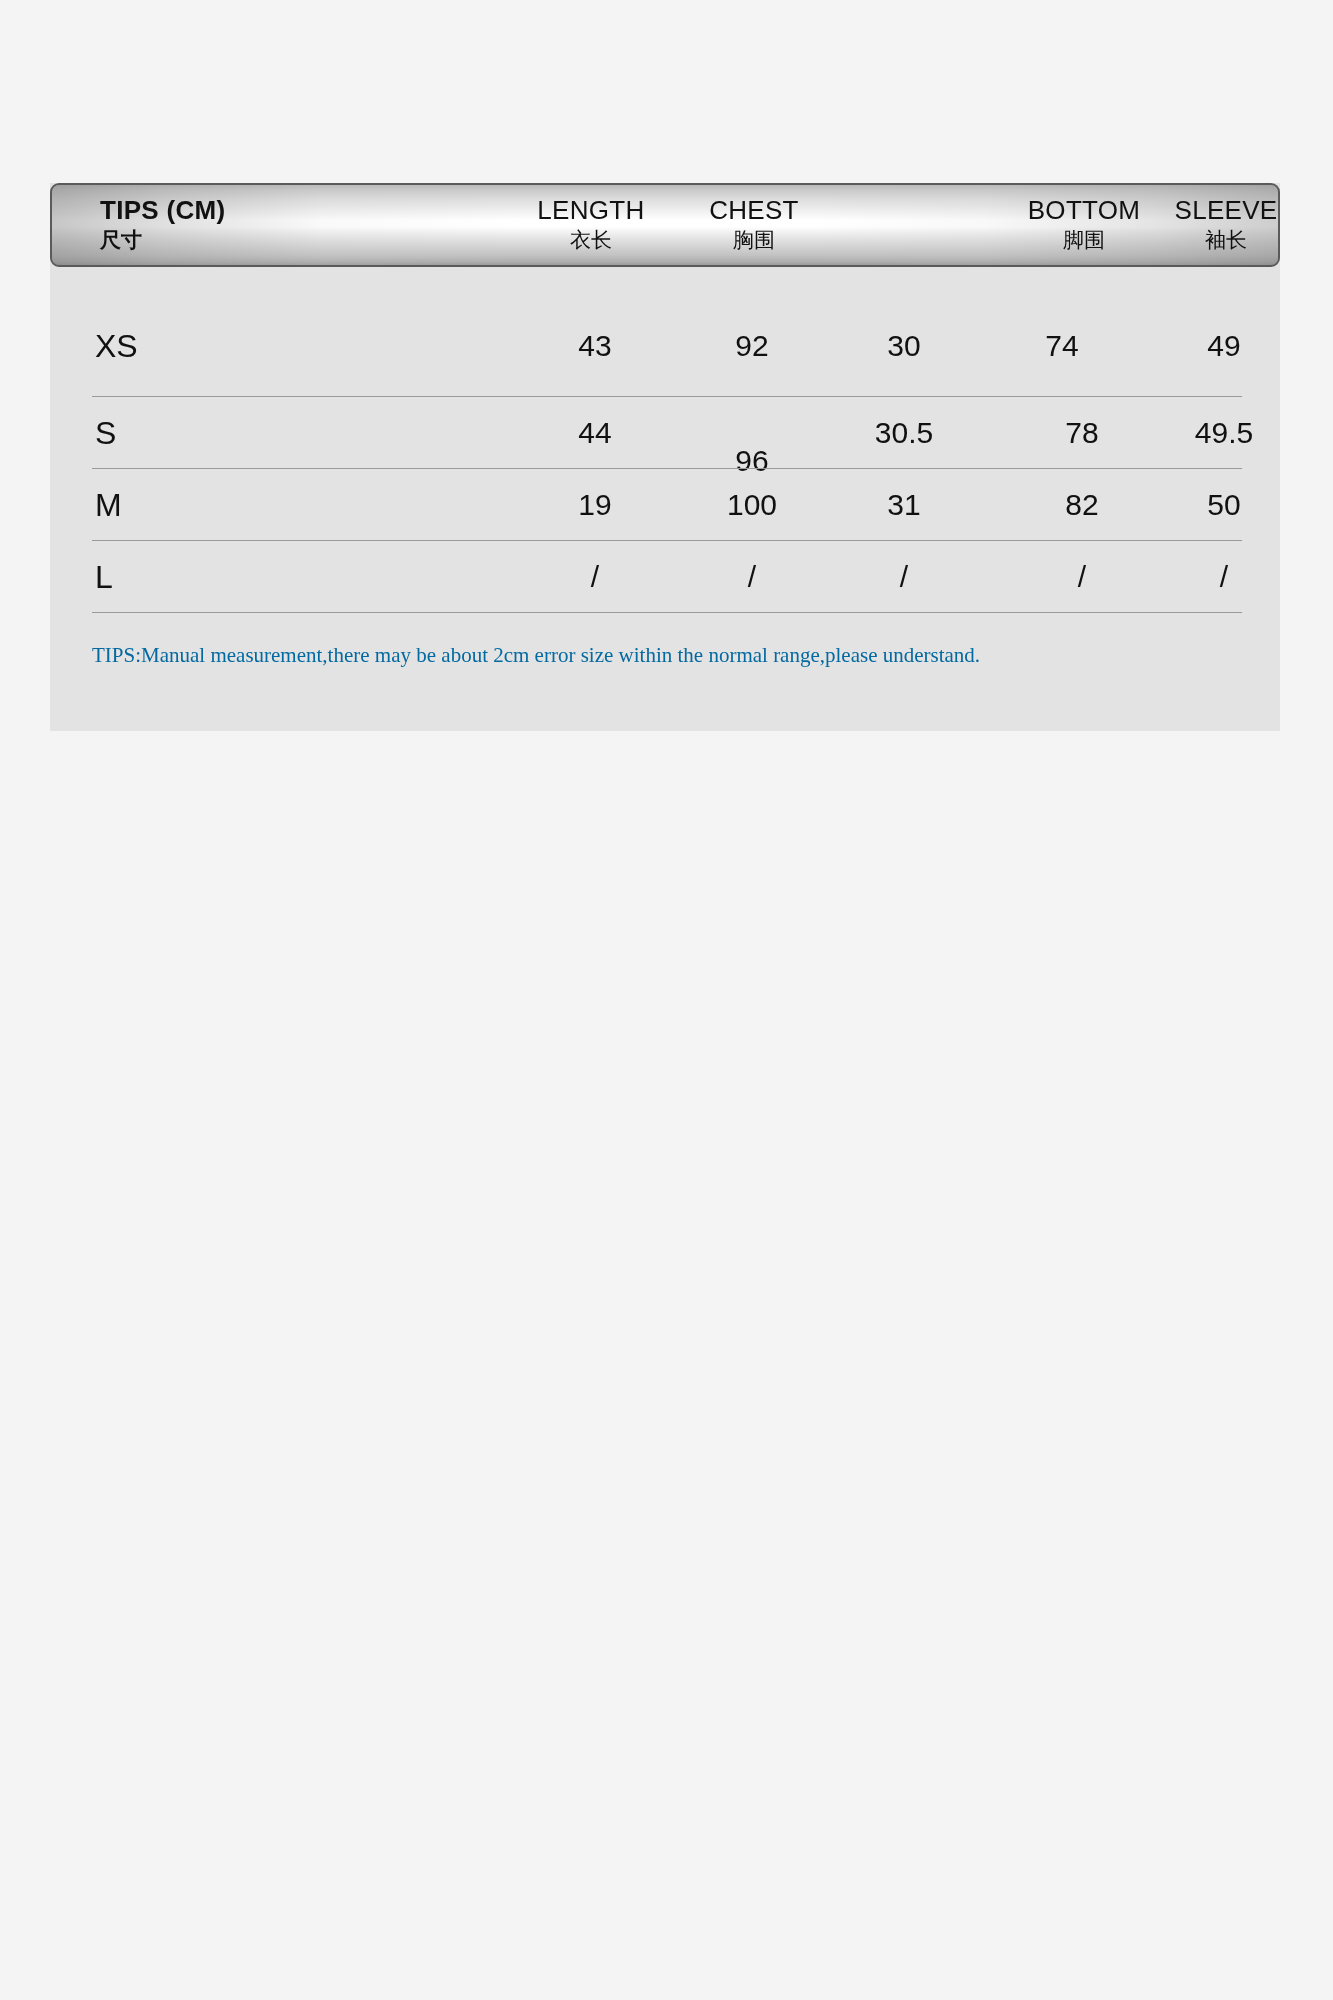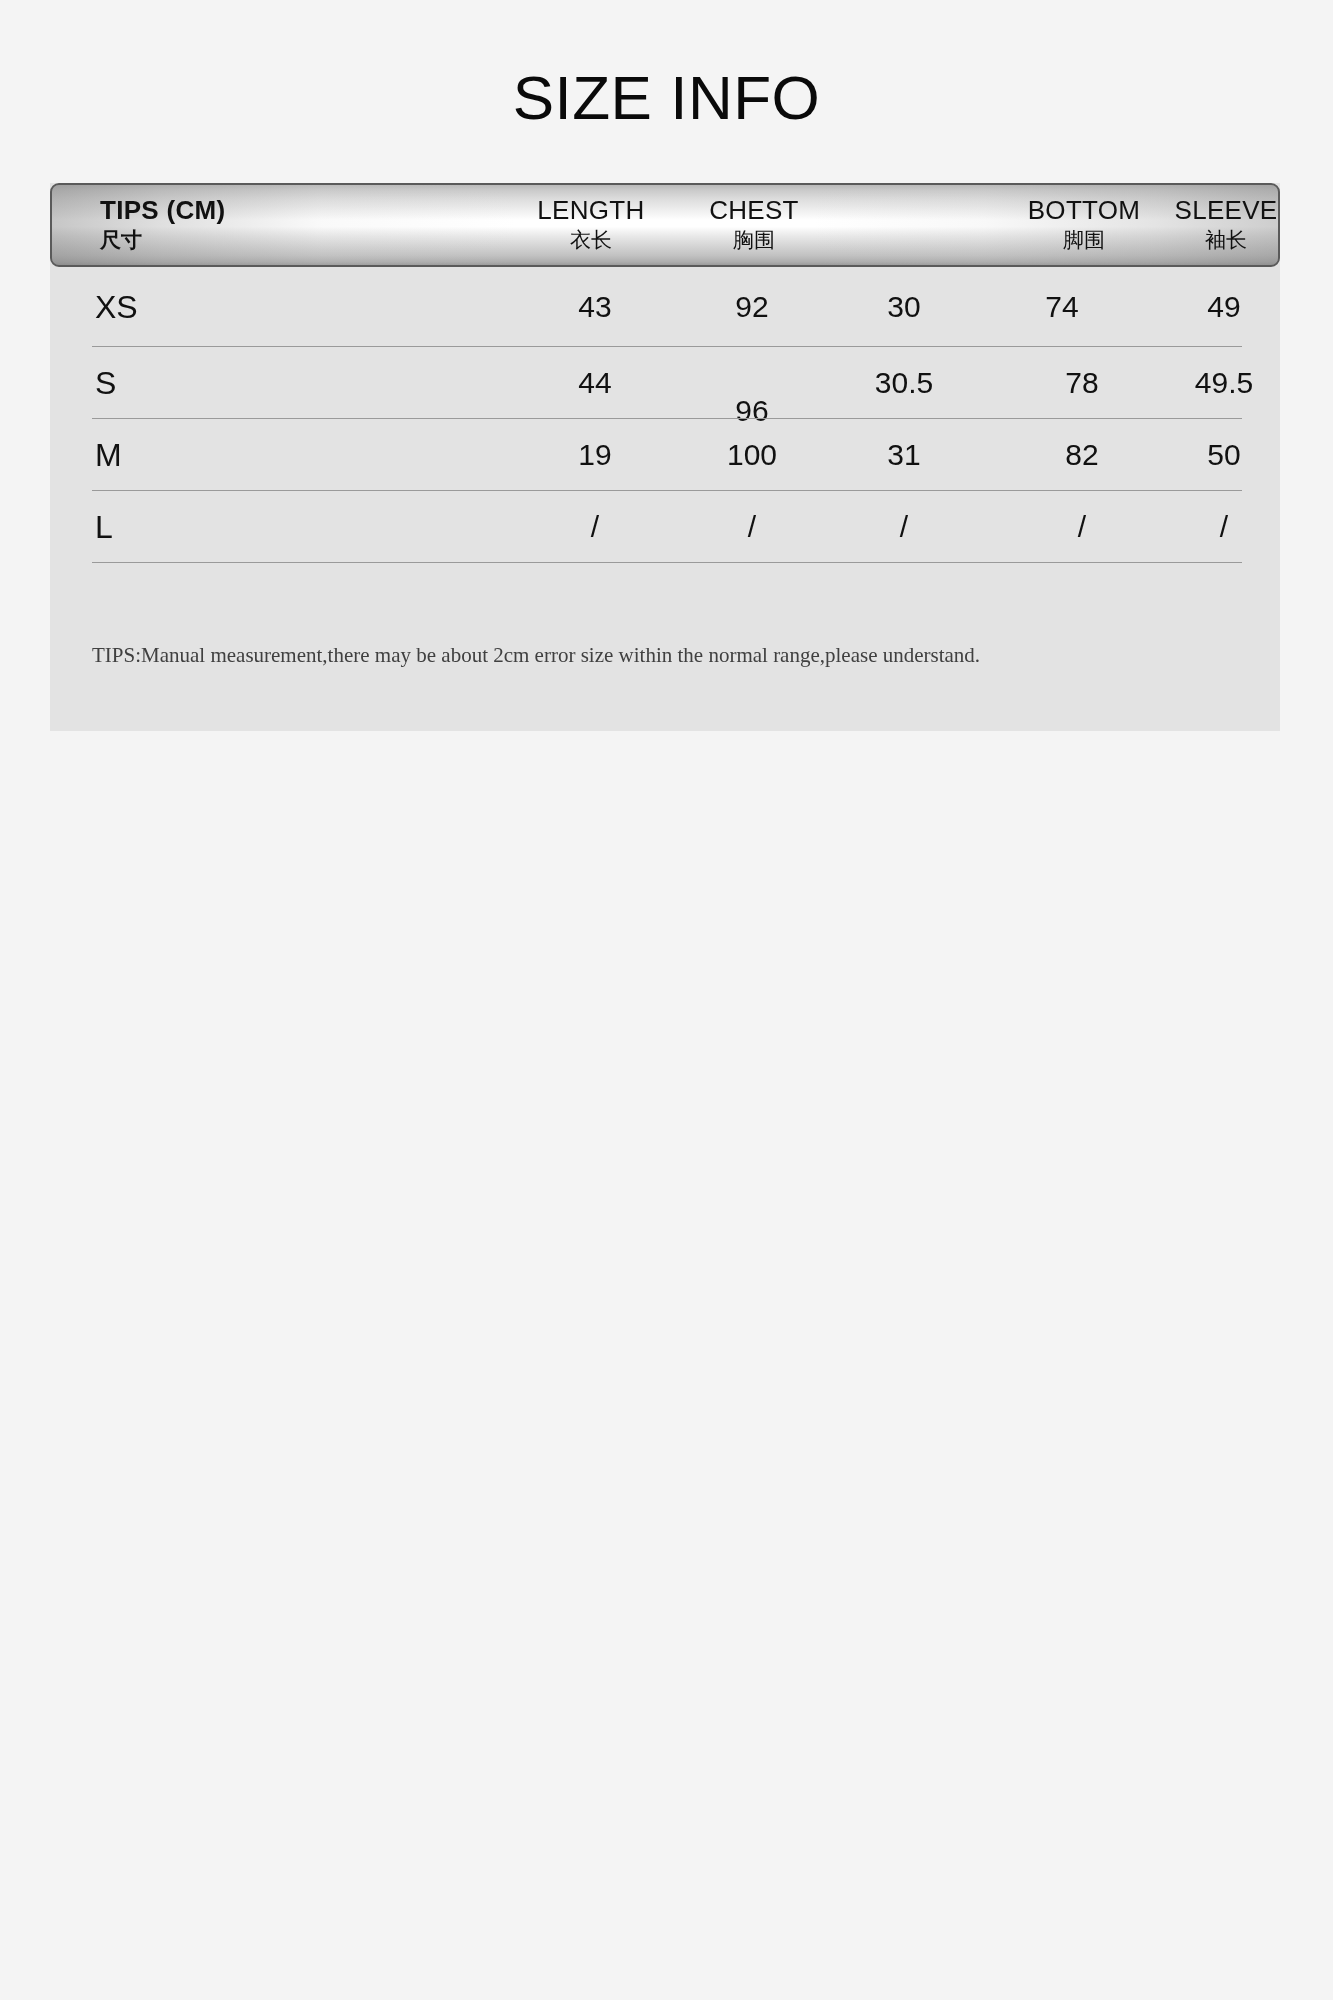--- a/index.html
+++ b/index.html
@@ -164,30 +164,29 @@
 
   
   .tips {
     position: absolute;
     left: 42px;
     top: 458px;
     width: 1150px;
     font-family: "Liberation Serif", serif;
     font-size: 21px;
     line-height: 28px;
-    color: #404040;
+    color: #0369a1;
     white-space: nowrap;
   }
 </style>
 </head>
 <body>
 
 <div id="page">
 
-  <div class="page-title">SIZE INFO</div>
 
   <div class="size-card">
 
     <div class="table-header">
       <div class="header-inner">
 
         <div class="hcell size-col">
           <span class="en">TIPS (CM)</span>
           <span class="cn">尺寸</span>
         </div>
@@ -211,21 +210,21 @@
         <div class="hcell" style="left:1104px;width:140px;">
           <span class="en">SLEEVE</span>
           <span class="cn">袖长</span>
         </div>
 
       </div>
     </div>
 
     <div class="rows">
 
-      <div class="row" style="height:80px;">
+      <div class="row" style="height:102px;margin-top:28px;">
         <div class="cell label">XS</div>
         <div class="cell" style="left:470px;width:150px;">43</div>
         <div class="cell" style="left:632px;width:140px;">92</div>
         <div class="cell" style="left:763px;width:182px;">30</div>
         <div class="cell" style="left:928px;width:168px;">74</div>
         <div class="cell" style="left:1104px;width:140px;">49</div>
         <div class="divider"></div>
       </div>
 
       <div class="row">

